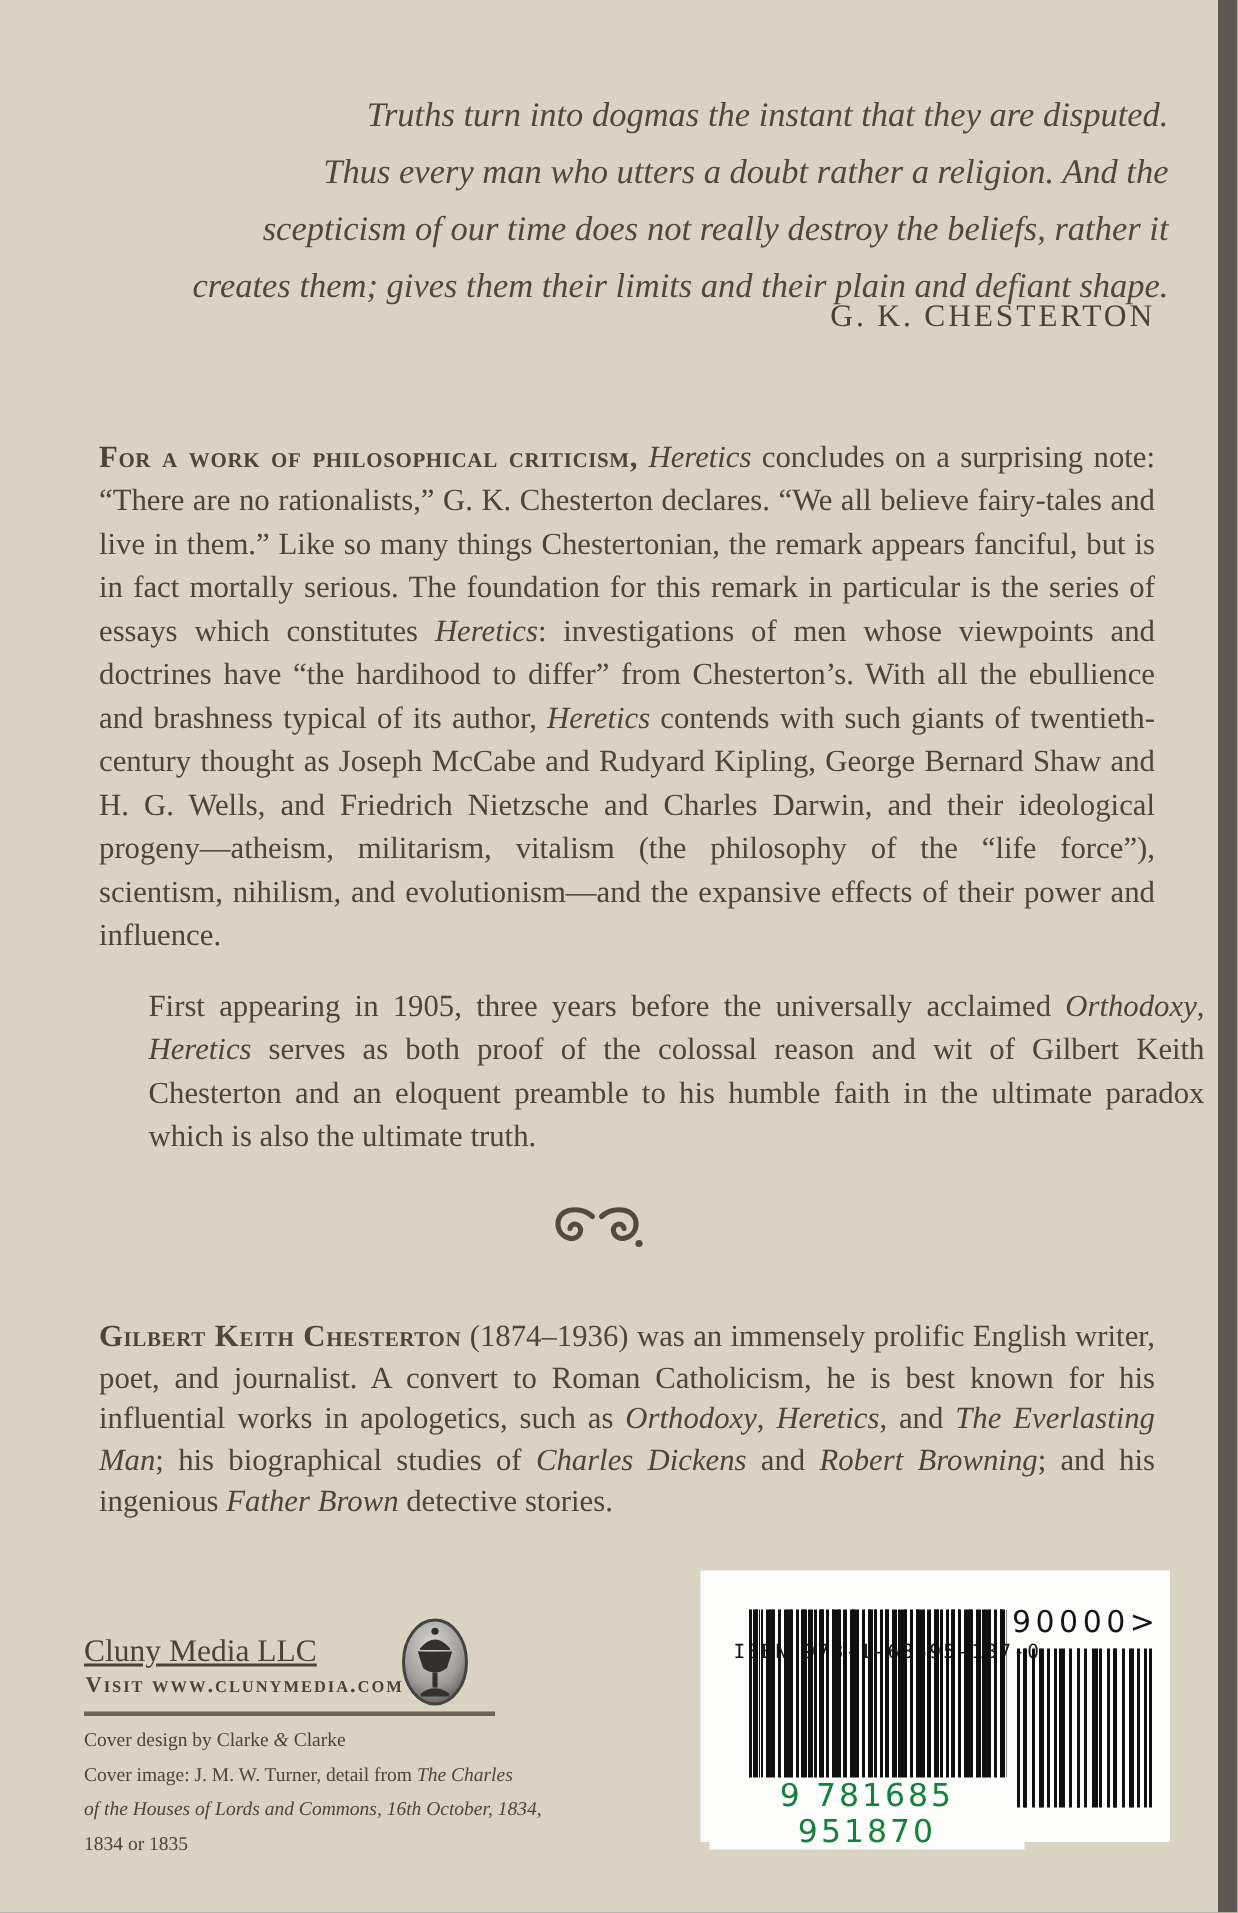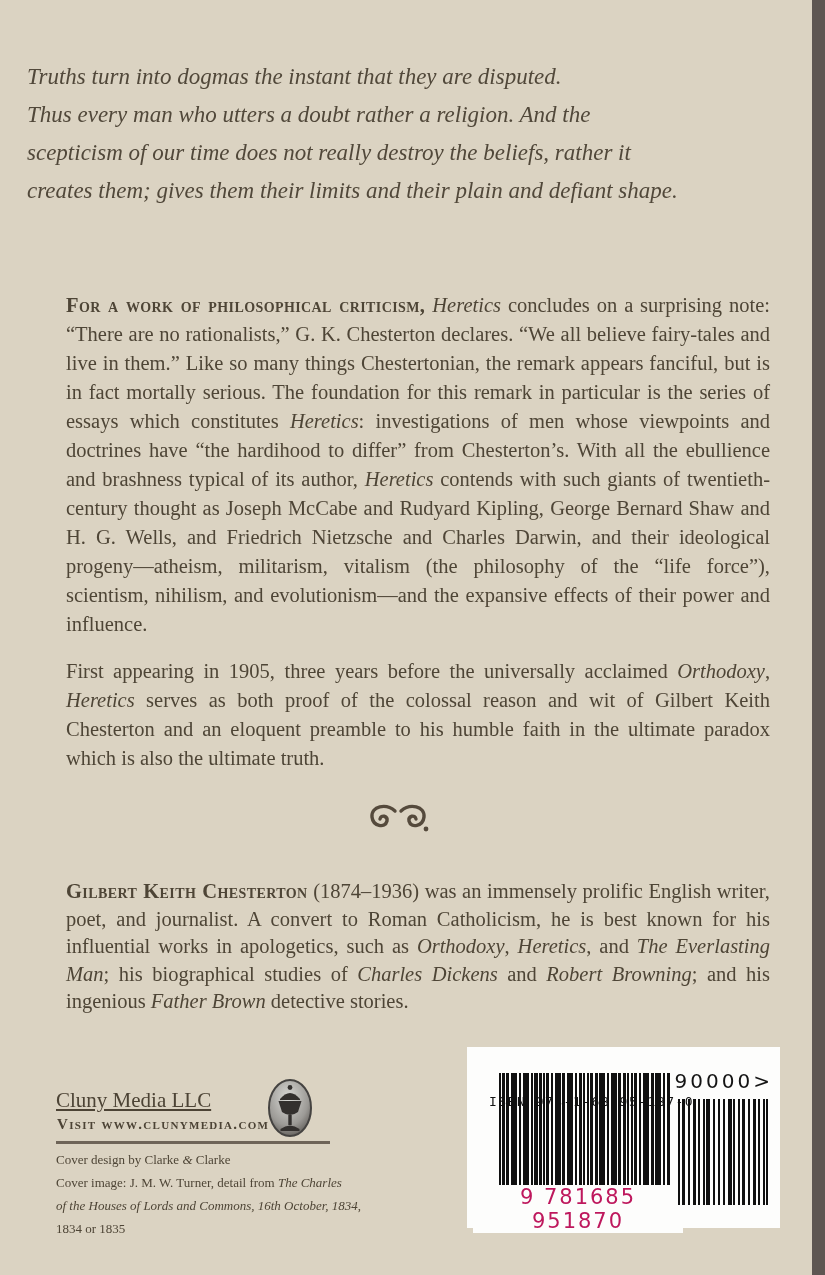--- a/index.html
+++ b/index.html
@@ -7,34 +7,34 @@
   #cover{
     position:relative;width:825px;height:1275px;margin:0 auto;
     background:#dbd3c2;color:#4e4536;overflow:hidden;
   }
   .i{font-style:italic;}
   .sc{font-variant:small-caps;font-weight:bold;letter-spacing:0.02em;}
   
   #spine-strip{position:absolute;top:0;right:0;width:13px;height:1275px;background:#5e5652;}
   
   #quote{
-    position:absolute;top:58px;left:27px;width:732px;
-    font-style:italic;font-size:23px;line-height:38px;text-align:left;color:#51483a;
+    position:absolute;top:58px;left:47px;width:732px;
+    font-style:italic;font-size:23px;line-height:38px;text-align:right;color:#51483a;
   }
   #attribution{
     position:absolute;top:198px;right:55px;
     font-size:21px;letter-spacing:0.09em;color:#4c4335;font-weight:normal;margin:0;
   }
   
   .body-par{
     position:absolute;left:66px;width:704px;
     font-size:20.5px;line-height:29px;text-align:justify;color:#4e4536;
   }
   #synopsis-p1{top:291px;}
-  #synopsis-p2{top:657px;}
+  #synopsis-p2{top:657px;margin-left:33px;}
   #author-bio{top:878px;line-height:27.5px;}
   
   #ornament-wrap{position:absolute;top:802px;left:0;width:796px;text-align:center;}
   
   #publisher-name{position:absolute;top:1088px;left:56px;font-size:21px;color:#4c4335;text-decoration:underline;}
   #visit-line{
     position:absolute;top:1116px;left:57px;font-size:15px;
     font-variant:small-caps;font-weight:bold;letter-spacing:1.3px;color:#4c4335;text-align:center;
   }
   #publisher-rule{position:absolute;top:1141px;left:56px;width:274px;height:3px;background:#6e6458;}
@@ -51,21 +51,21 @@
   #main-bars{
     position:absolute;top:26px;left:32px;width:172px;height:132px;
     background:
       repeating-linear-gradient(90deg,#101010 0 2px,rgba(0,0,0,0) 2px 4px),
       repeating-linear-gradient(90deg,#101010 0 1px,rgba(0,0,0,0) 1px 7px),
       repeating-linear-gradient(90deg,rgba(0,0,0,0) 0 3px,#101010 3px 6px,rgba(0,0,0,0) 6px 11px);
   }
   #barcode-digits{
     position:absolute;top:138px;left:6px;width:210px;
     background:#fdfdfc;font-family:"DejaVu Sans","Liberation Sans",sans-serif;
-    font-size:21px;letter-spacing:2px;color:#be185d;text-align:center;
+    font-size:21px;letter-spacing:2px;color:#15803d;text-align:center;
   }
   #price-code{
     position:absolute;top:22px;left:206px;width:100px;text-align:right;
     font-family:"DejaVu Sans","Liberation Sans",sans-serif;
     font-size:20px;letter-spacing:3px;color:#141414;
   }
   #supp-bars{
     position:absolute;top:52px;left:211px;width:90px;height:106px;
     background:
       repeating-linear-gradient(90deg,#101010 0 2px,rgba(0,0,0,0) 2px 5px),
@@ -77,20 +77,21 @@
 
 <div id="cover">
 
   <div id="quote">
       <div>Truths turn into dogmas the instant that they are disputed.</div>
       <div>Thus every man who utters a doubt rather a religion. And the</div>
       <div>scepticism of our time does not really destroy the beliefs, rather it</div>
       <div>creates them; gives them their limits and their plain and defiant shape.</div>
     </div>
 
+  <p id="attribution">G. K. CHESTERTON</p>
 
   <div id="synopsis-p1" class="body-par"><span class="sc">For a work of philosophical criticism,</span><span> </span><span class="i">Heretics</span><span> concludes on a surprising note: “There are no rationalists,” G. K. Chesterton declares. “We all believe fairy-tales and live in them.” Like so many things Chestertonian, the remark appears fanciful, but is in fact mortally serious. The foundation for this remark in particular is the series of essays which constitutes </span><span class="i">Heretics</span><span>: investigations of men whose viewpoints and doctrines have “the hardihood to differ” from Chesterton’s. With all the ebullience and brashness typical of its author, </span><span class="i">Heretics</span><span> contends with such giants of twentieth-century thought as Joseph McCabe and Rudyard Kipling, George Bernard Shaw and H. G. Wells, and Friedrich Nietzsche and Charles Darwin, and their ideological progeny—atheism, militarism, vitalism (the philosophy of the “life force”), scientism, nihilism, and evolutionism—and the expansive effects of their power and influence.</span></div>
 
   <div id="synopsis-p2" class="body-par"><span>First appearing in 1905, three years before the universally acclaimed </span><span class="i">Orthodoxy</span><span>, </span><span class="i">Heretics</span><span> serves as both proof of the colossal reason and wit of Gilbert Keith Chesterton and an eloquent preamble to his humble faith in the ultimate paradox which is also the ultimate truth.</span></div>
 
   <div id="ornament-wrap">
     <svg width="64" height="34" viewBox="0 0 64 34" aria-hidden="true">
       <g fill="none" stroke="#554a3c" stroke-width="3.4" stroke-linecap="round">
         <path d="M29 9 C20 1, 5 4, 6 15 C7 24, 19 27, 21 19 C22 14, 15 12, 14 17"></path>
         <path d="M35 9 C44 1, 59 4, 58 15 C57 24, 45 27, 43 19 C42 14, 49 12, 50 17"></path>

